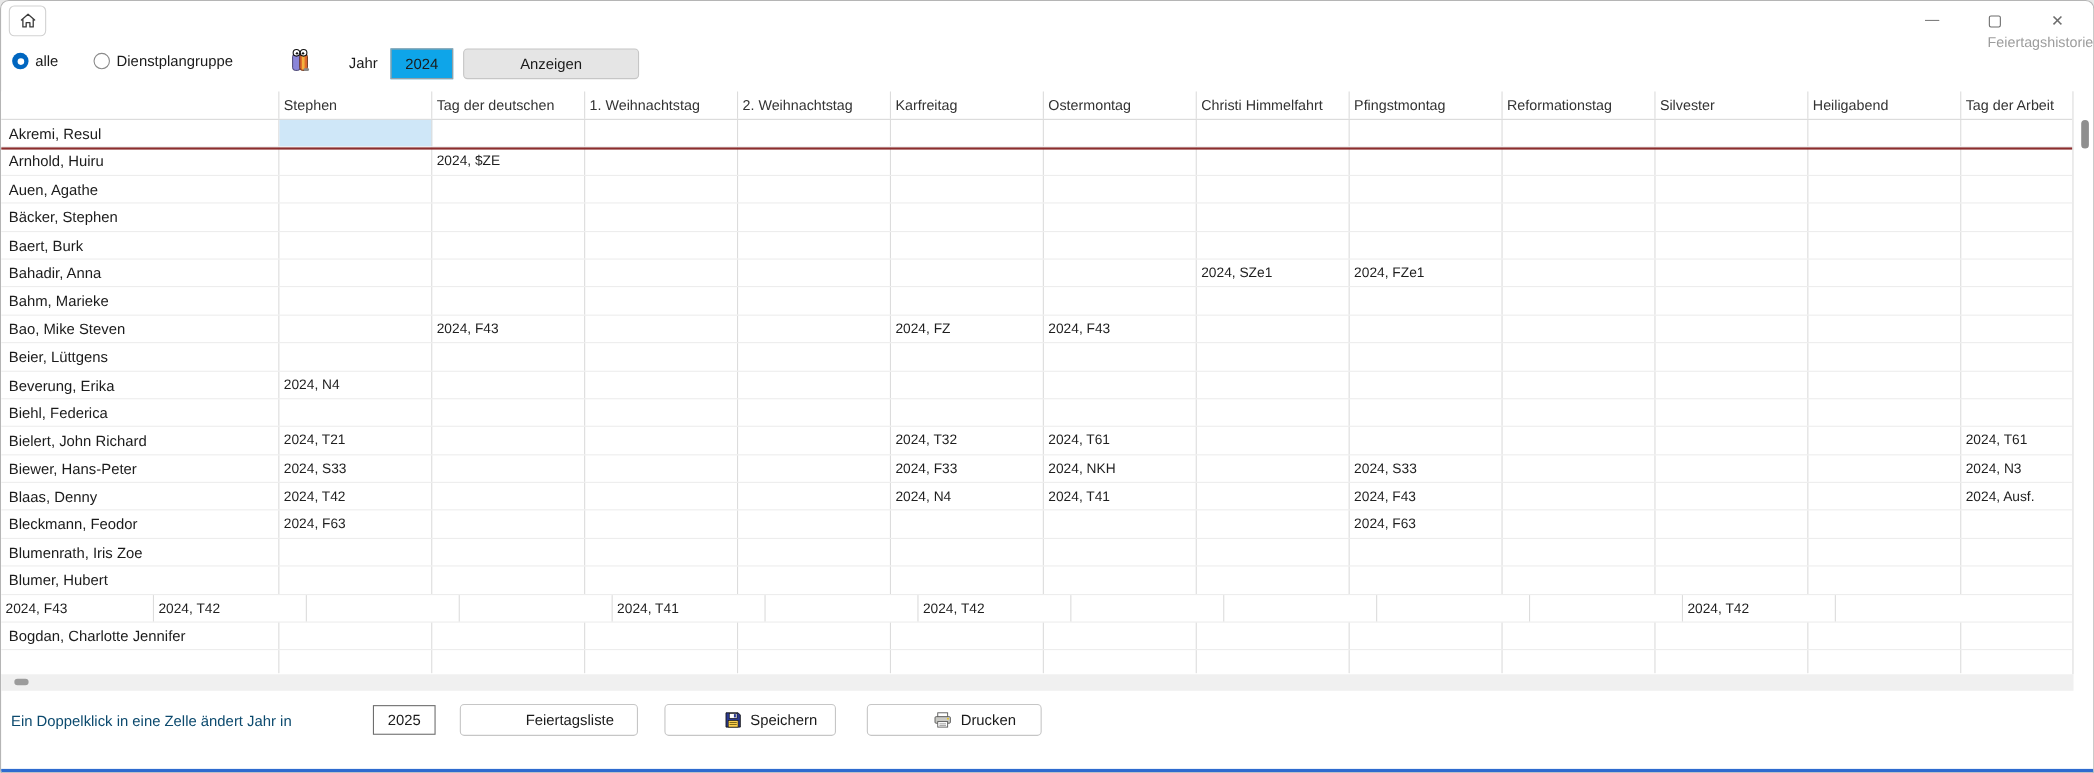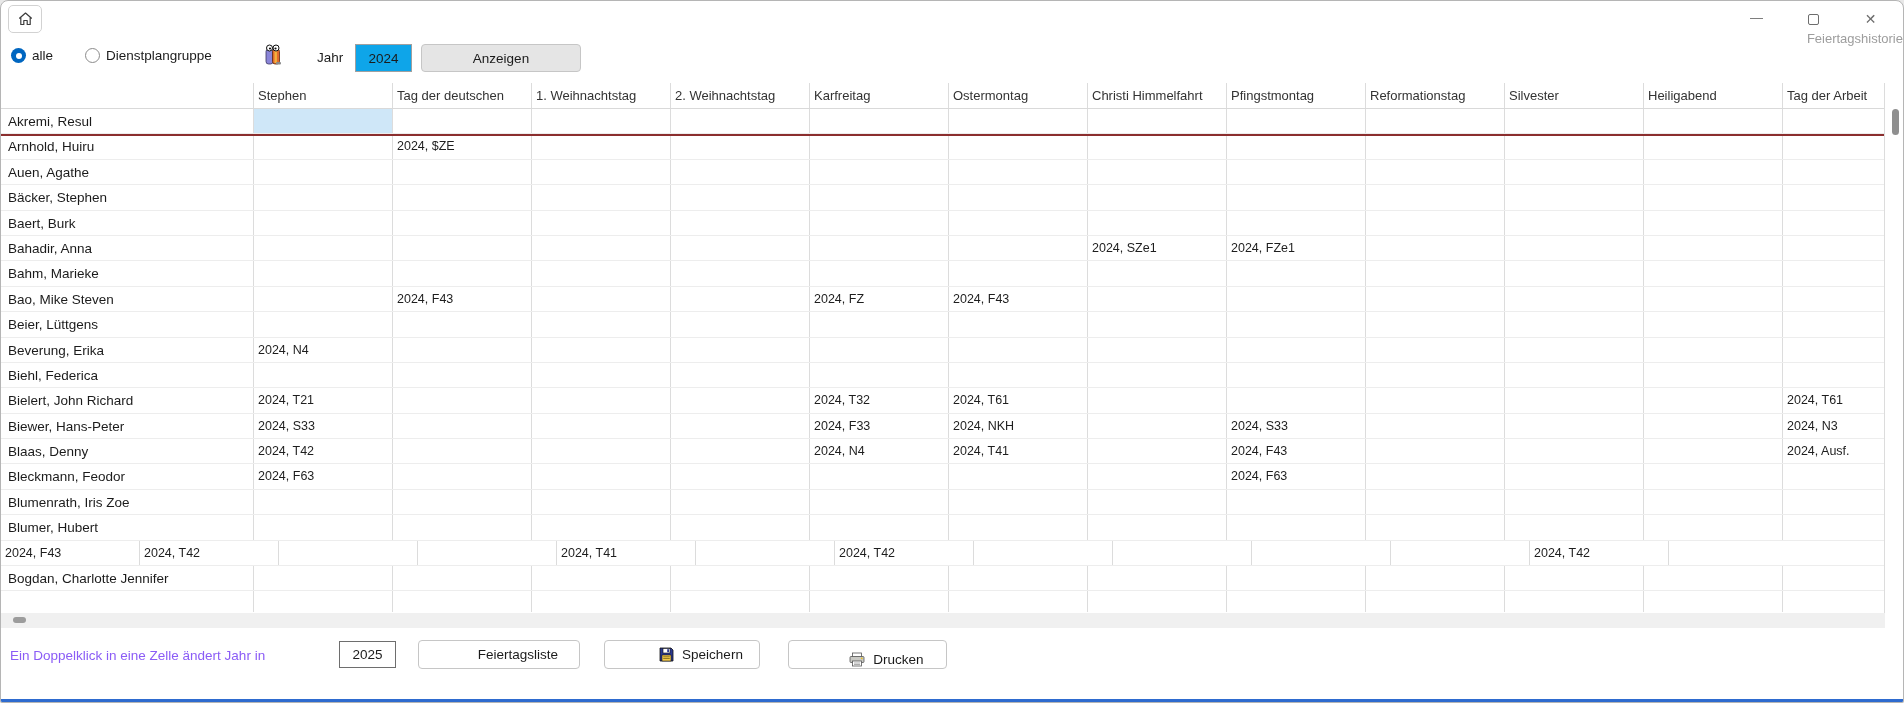--- a/index.html
+++ b/index.html
@@ -59,32 +59,32 @@
   .name-cell{width:253px;padding:0 7px;font-size:13.5px;color:#1b1b1b;}
   .data-cell{width:139px;}
   .header-cell{font-size:13px;color:#333;}
   .selected{background:var(--selection-fill,#cfe7f8);}
   .marker-line{position:absolute;left:0;top:51px;width:100%;height:2px;background:var(--marker-line,#8b2e2e);}
   
   .vscroll-thumb{position:absolute;left:1891px;top:108px;width:7px;height:26px;background:#8f8f8f;border-radius:3.5px;}
   .hscroll{position:absolute;left:0;top:612px;width:1884px;height:15px;background:#f0f0f0;}
   .hscroll-thumb{position:absolute;left:12px;top:4px;width:13px;height:6px;background:#9c9c9c;border-radius:3px;}
   
-  .footer-hint{position:absolute;left:9px;top:647px;font-size:13.5px;color:#8b5cf6;}
+  .footer-hint{position:absolute;left:9px;top:647px;font-size:13.5px;color:#0c4a6e;}
   .nextyear-input{
     position:absolute;left:338px;top:640px;width:57px;height:27px;border:1px solid #6e6e6e;
     text-align:center;font-size:13.5px;color:#1b1b1b;font-family:inherit;background:#fff;
   }
   .footer-btn{
     position:absolute;top:639px;height:29px;background:#fff;border:1px solid #c6c6c6;border-radius:4px;
     font-size:13.5px;color:#1b1b1b;font-family:inherit;display:flex;align-items:center;justify-content:center;gap:8px;padding-left:44px;
   }
   .btn-feiertagsliste{left:417px;width:162px;}
   .btn-speichern{left:603px;width:156px;}
-  .btn-drucken{left:787px;width:159px;align-items:flex-end;}
+  .btn-drucken{left:787px;width:159px;}
   .bottom-accent{position:absolute;left:0;bottom:0;width:100%;height:3px;background:var(--bottom-border,#2e6bcf);}
 </style>
 </head>
 <body>
 
 <div class="window">
 
   <div class="titlebar">
     <div class="home-btn">
       <span style="display:flex;">

